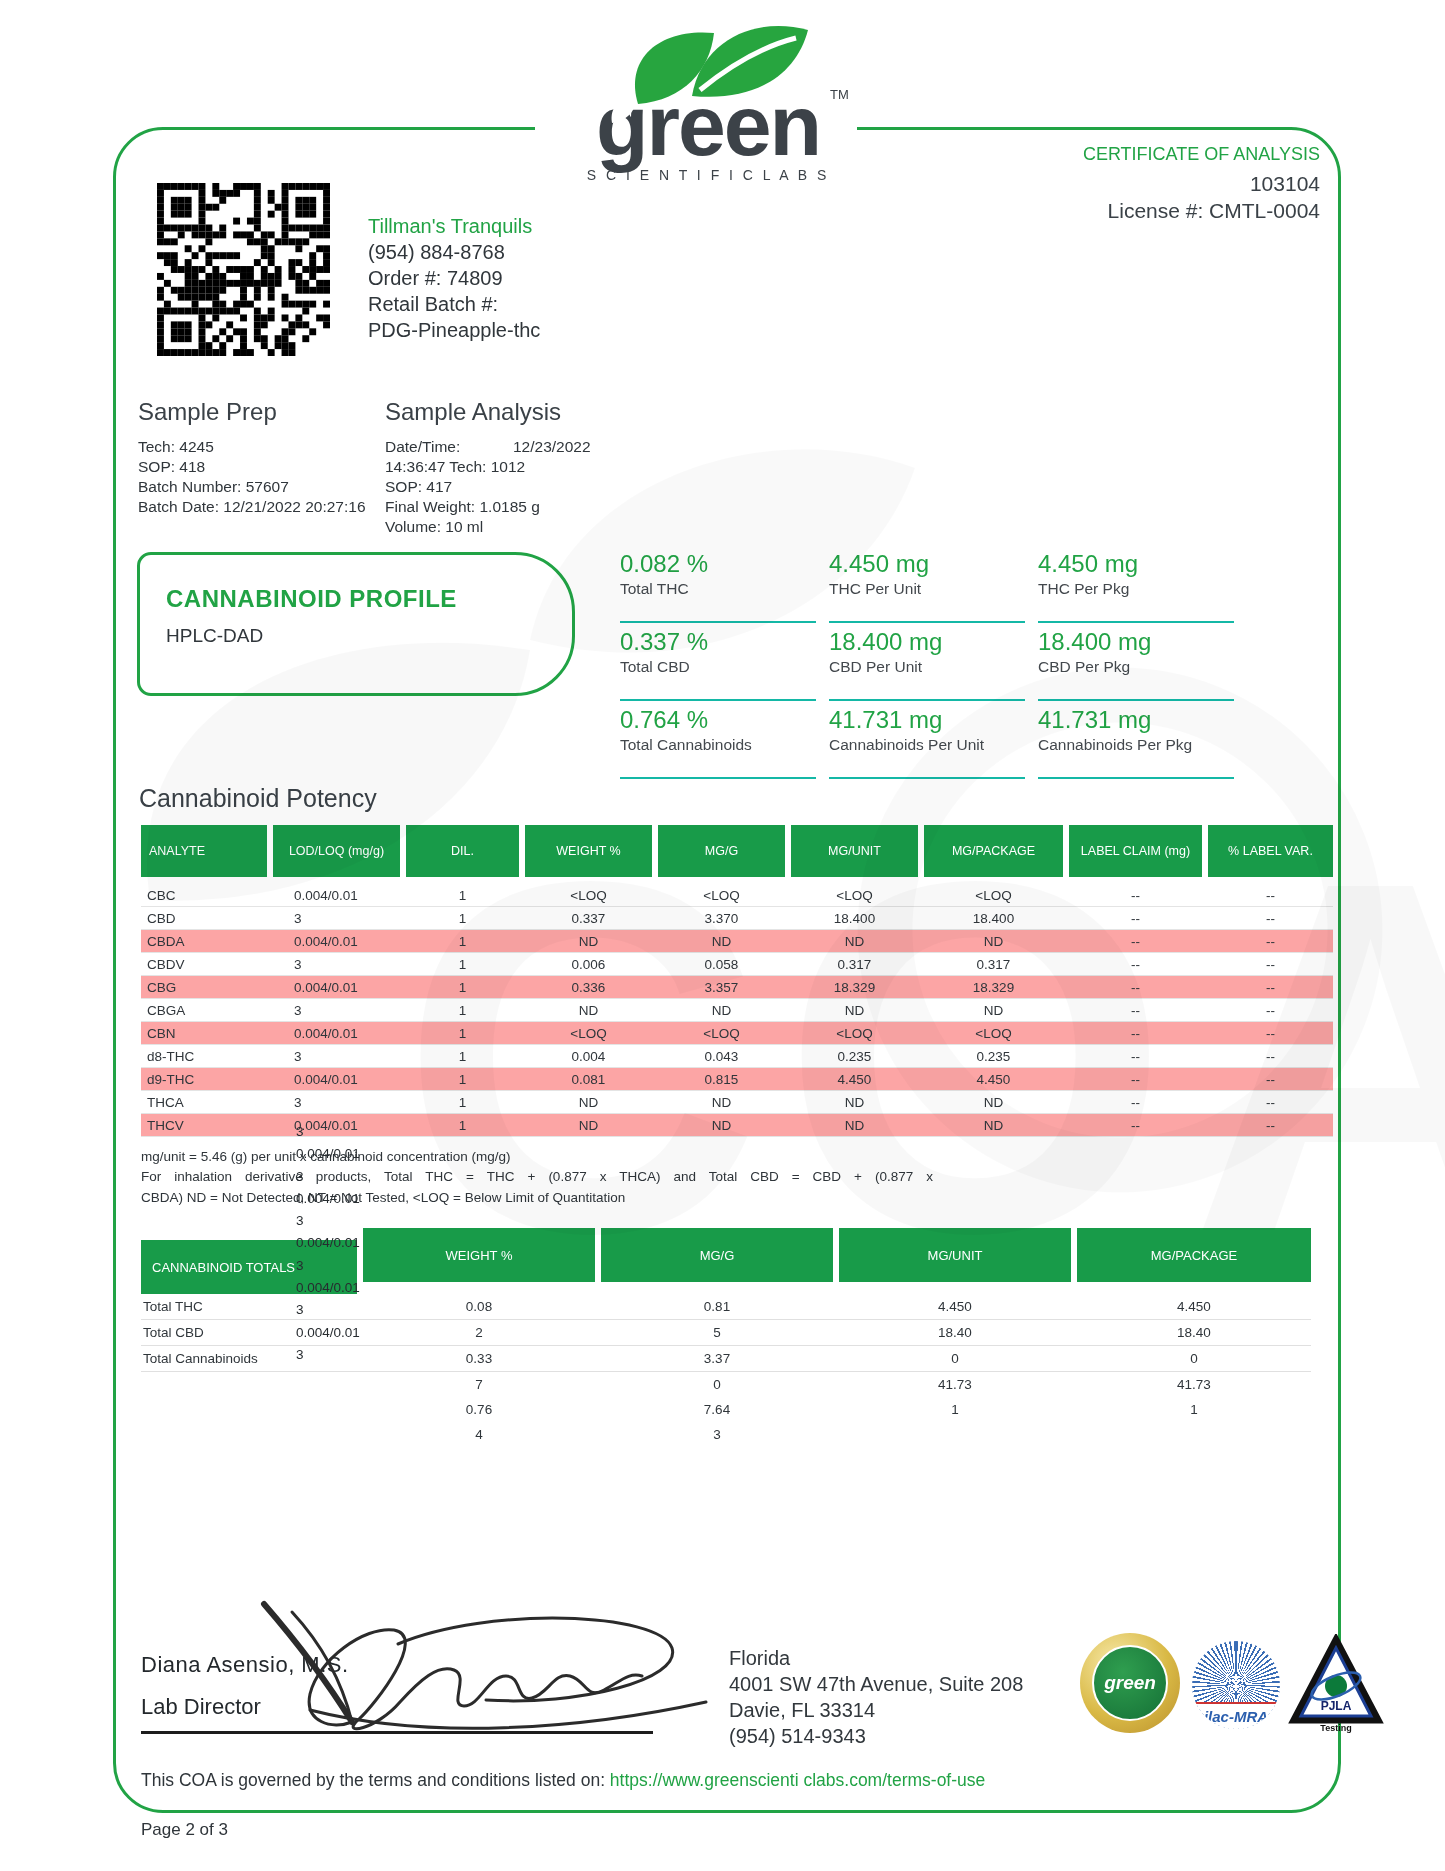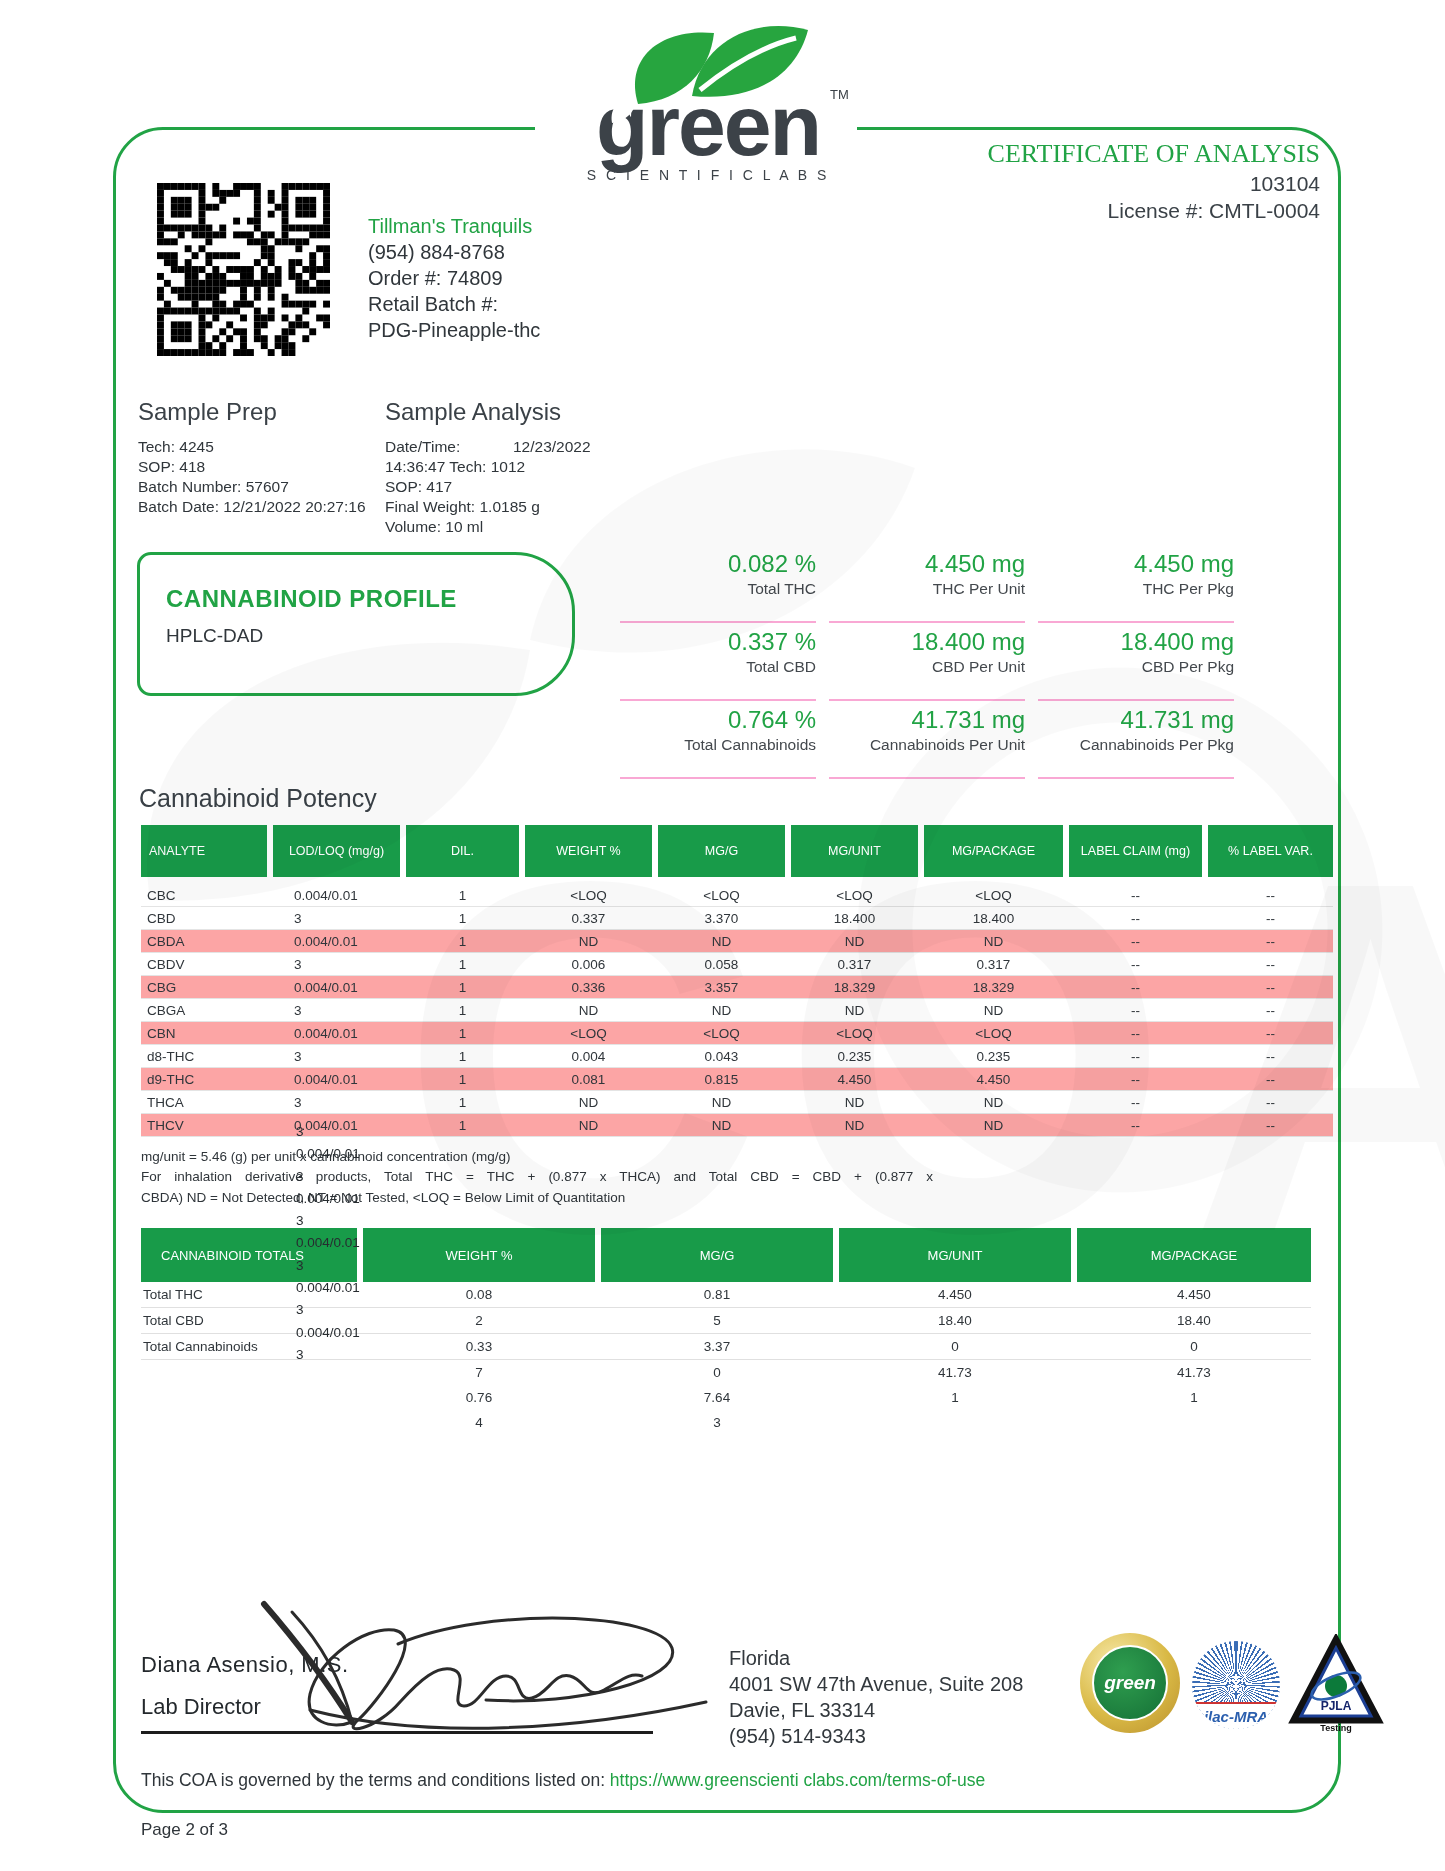--- a/index.html
+++ b/index.html
@@ -18,21 +18,21 @@
   
   .frame{position:absolute;left:113px;top:127px;width:1222px;height:1680px;
          border:3px solid var(--green);border-radius:50px;z-index:1;}
   .frame-gap{position:absolute;left:535px;top:124px;width:322px;height:10px;background:#fff;z-index:2;}
 
   
   .logo{position:absolute;left:540px;top:24px;width:340px;height:170px;z-index:3;}
 
   
   .cert-block{position:absolute;left:860px;top:138px;width:460px;text-align:right;z-index:3;}
-  .cert-title{color:var(--green);font-size:26px;line-height:32px;font-family:Liberation Serif, serif;}
+  .cert-title{color:var(--green);font-size:18px;line-height:32px;}
   .cert-line{color:var(--dark);font-size:21px;line-height:27px;}
 
   
   .qr{position:absolute;left:157px;top:183px;width:173px;height:173px;z-index:3;}
   .client{position:absolute;left:368px;top:213px;font-size:20px;line-height:26px;z-index:3;}
   .client .name{color:var(--green);}
 
   
   .section-h{font-size:24px;color:var(--dark);}
   .sample-prep{position:absolute;left:138px;top:398px;z-index:3;}
@@ -43,21 +43,21 @@
 
   
   .profile-box{position:absolute;left:137px;top:552px;width:438px;height:144px;
                border:3px solid var(--green);border-radius:14px 60px 60px 14px;z-index:3;box-sizing:border-box;}
   .profile-box .pt{color:var(--green);font-size:24px;font-weight:bold;letter-spacing:.5px;margin:30px 0 0 26px;}
   .profile-box .pm{color:var(--body);font-size:19px;margin:12px 0 0 26px;}
 
   
   .summary{position:absolute;left:620px;top:545px;width:614px;display:grid;
            grid-template-columns:repeat(3,196px);column-gap:13px;z-index:3;}
-  .sum-cell{height:78px;border-bottom:2px solid #f9a8d4;text-align:right;box-sizing:border-box;padding-top:5px;}
+  .sum-cell{height:78px;border-bottom:2px solid #14b8a6;text-align:left;box-sizing:border-box;padding-top:5px;}
   .sum-value{color:var(--green);font-size:24px;line-height:28px;}
   .sum-label{color:#43484d;font-size:15.5px;line-height:19px;margin-top:1px;}
 
   
   .potency-title{position:absolute;left:139px;top:784px;font-size:25px;color:var(--dark);z-index:3;}
   .potency{position:absolute;left:141px;top:825px;width:1192px;z-index:3;}
   .pgrid{display:grid;grid-template-columns:126px 127px 113px 127px 127px 127px 139px 133px 125px;column-gap:6px;}
   .pth{background:var(--tgreen);color:#fff;font-size:12.5px;height:52px;display:flex;align-items:center;
        justify-content:center;text-align:center;line-height:14px;}
   .pth:first-child{justify-content:flex-start;padding-left:8px;box-sizing:border-box;}
@@ -75,21 +75,21 @@
   
   .footnotes{position:absolute;left:141px;top:1147px;width:830px;font-size:13.5px;line-height:20.3px;
              color:#2f353a;z-index:3;}
   .fn-line:nth-child(2){width:792px;text-align:justify;text-align-last:justify;}
 
   
   .totals{position:absolute;left:141px;top:1228px;width:1170px;z-index:3;}
   .tgrid{display:grid;grid-template-columns:216px 232px 232px 232px 234px;column-gap:6px;}
   .tth{background:var(--tgreen);color:#fff;font-size:13px;height:54px;display:flex;align-items:center;
        justify-content:center;text-align:center;}
-  .tth:first-child{justify-content:flex-start;padding-left:20px;box-sizing:border-box;}
+  .tth:first-child{justify-content:flex-start;padding-left:11px;box-sizing:border-box;margin-top:12px;}
   .trow{height:25px;align-items:center;font-size:13.5px;color:var(--body);}
   .trow.sep{border-bottom:1px solid #e0e0e0;}
   .ttd{text-align:center;white-space:nowrap;}
   .ttd.c0{text-align:left;padding-left:2px;}
 
   
   .signer-name{position:absolute;left:141px;top:1652px;font-size:22px;color:#23282c;z-index:3;letter-spacing:.5px;}
   .signer-title{position:absolute;left:141px;top:1694px;font-size:22px;color:#23282c;z-index:3;}
   .sig-line{position:absolute;left:141px;top:1731px;width:512px;height:3px;background:#1d1d1d;z-index:3;}
   .signature{position:absolute;left:248px;top:1582px;z-index:4;}

